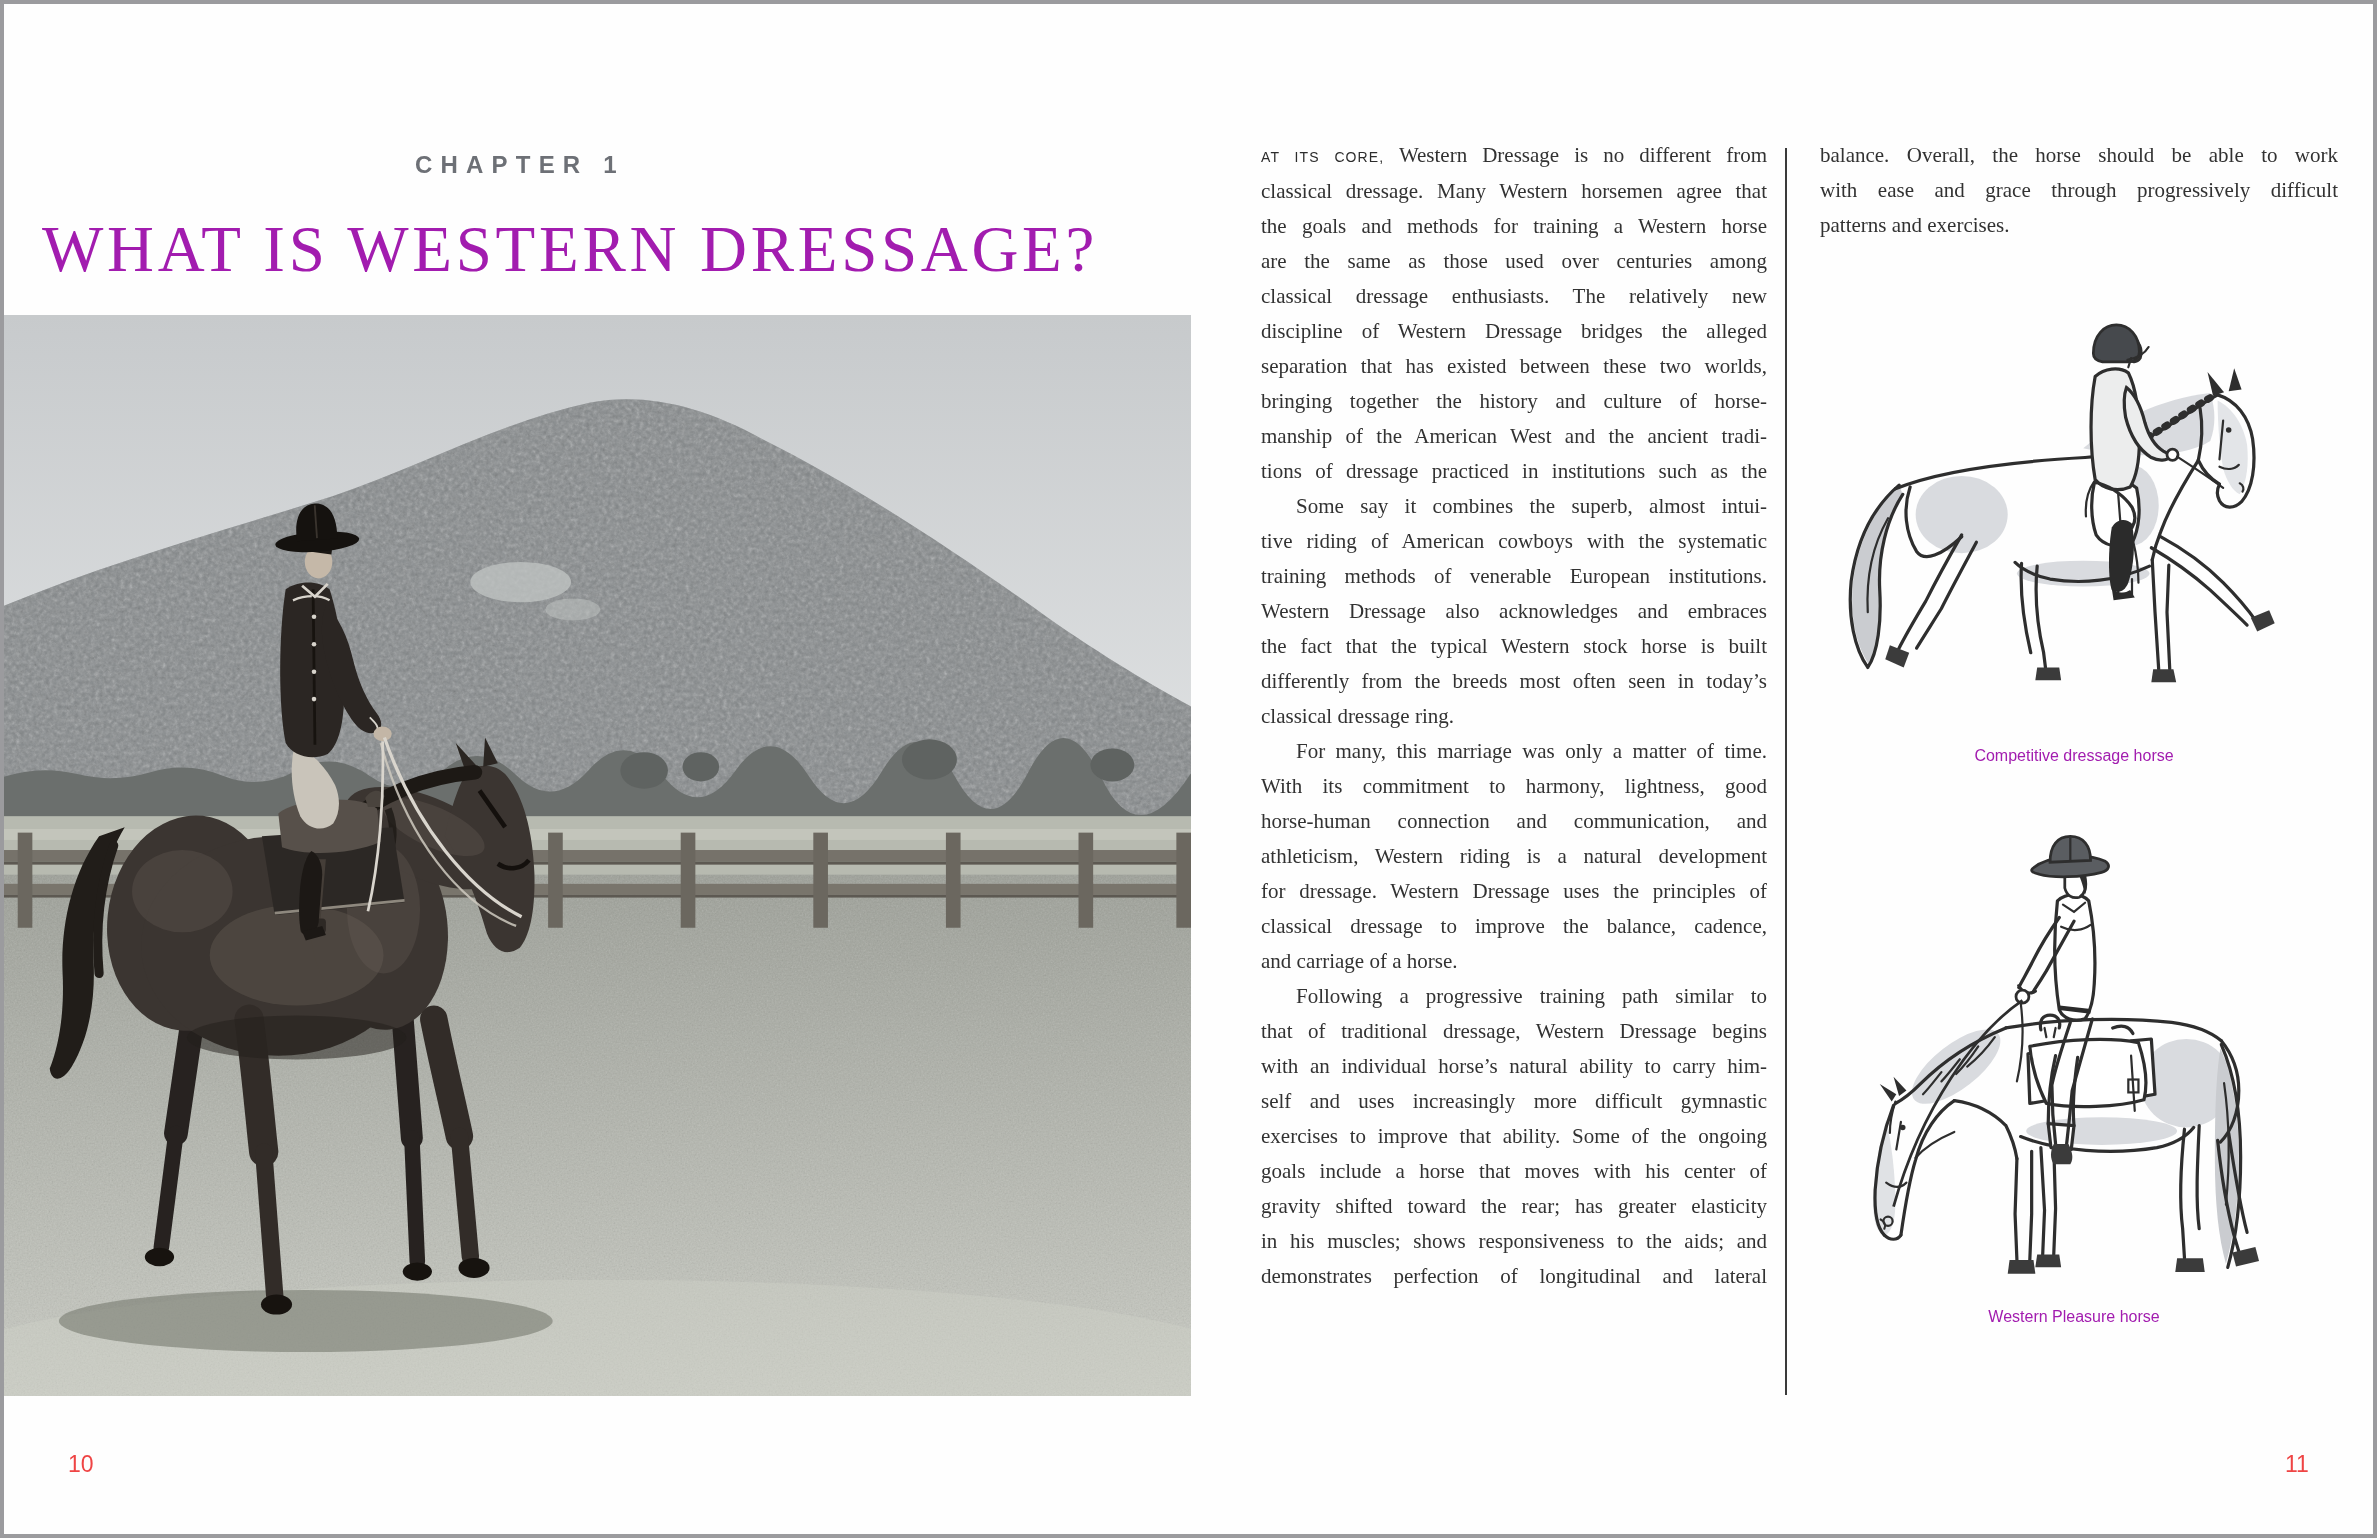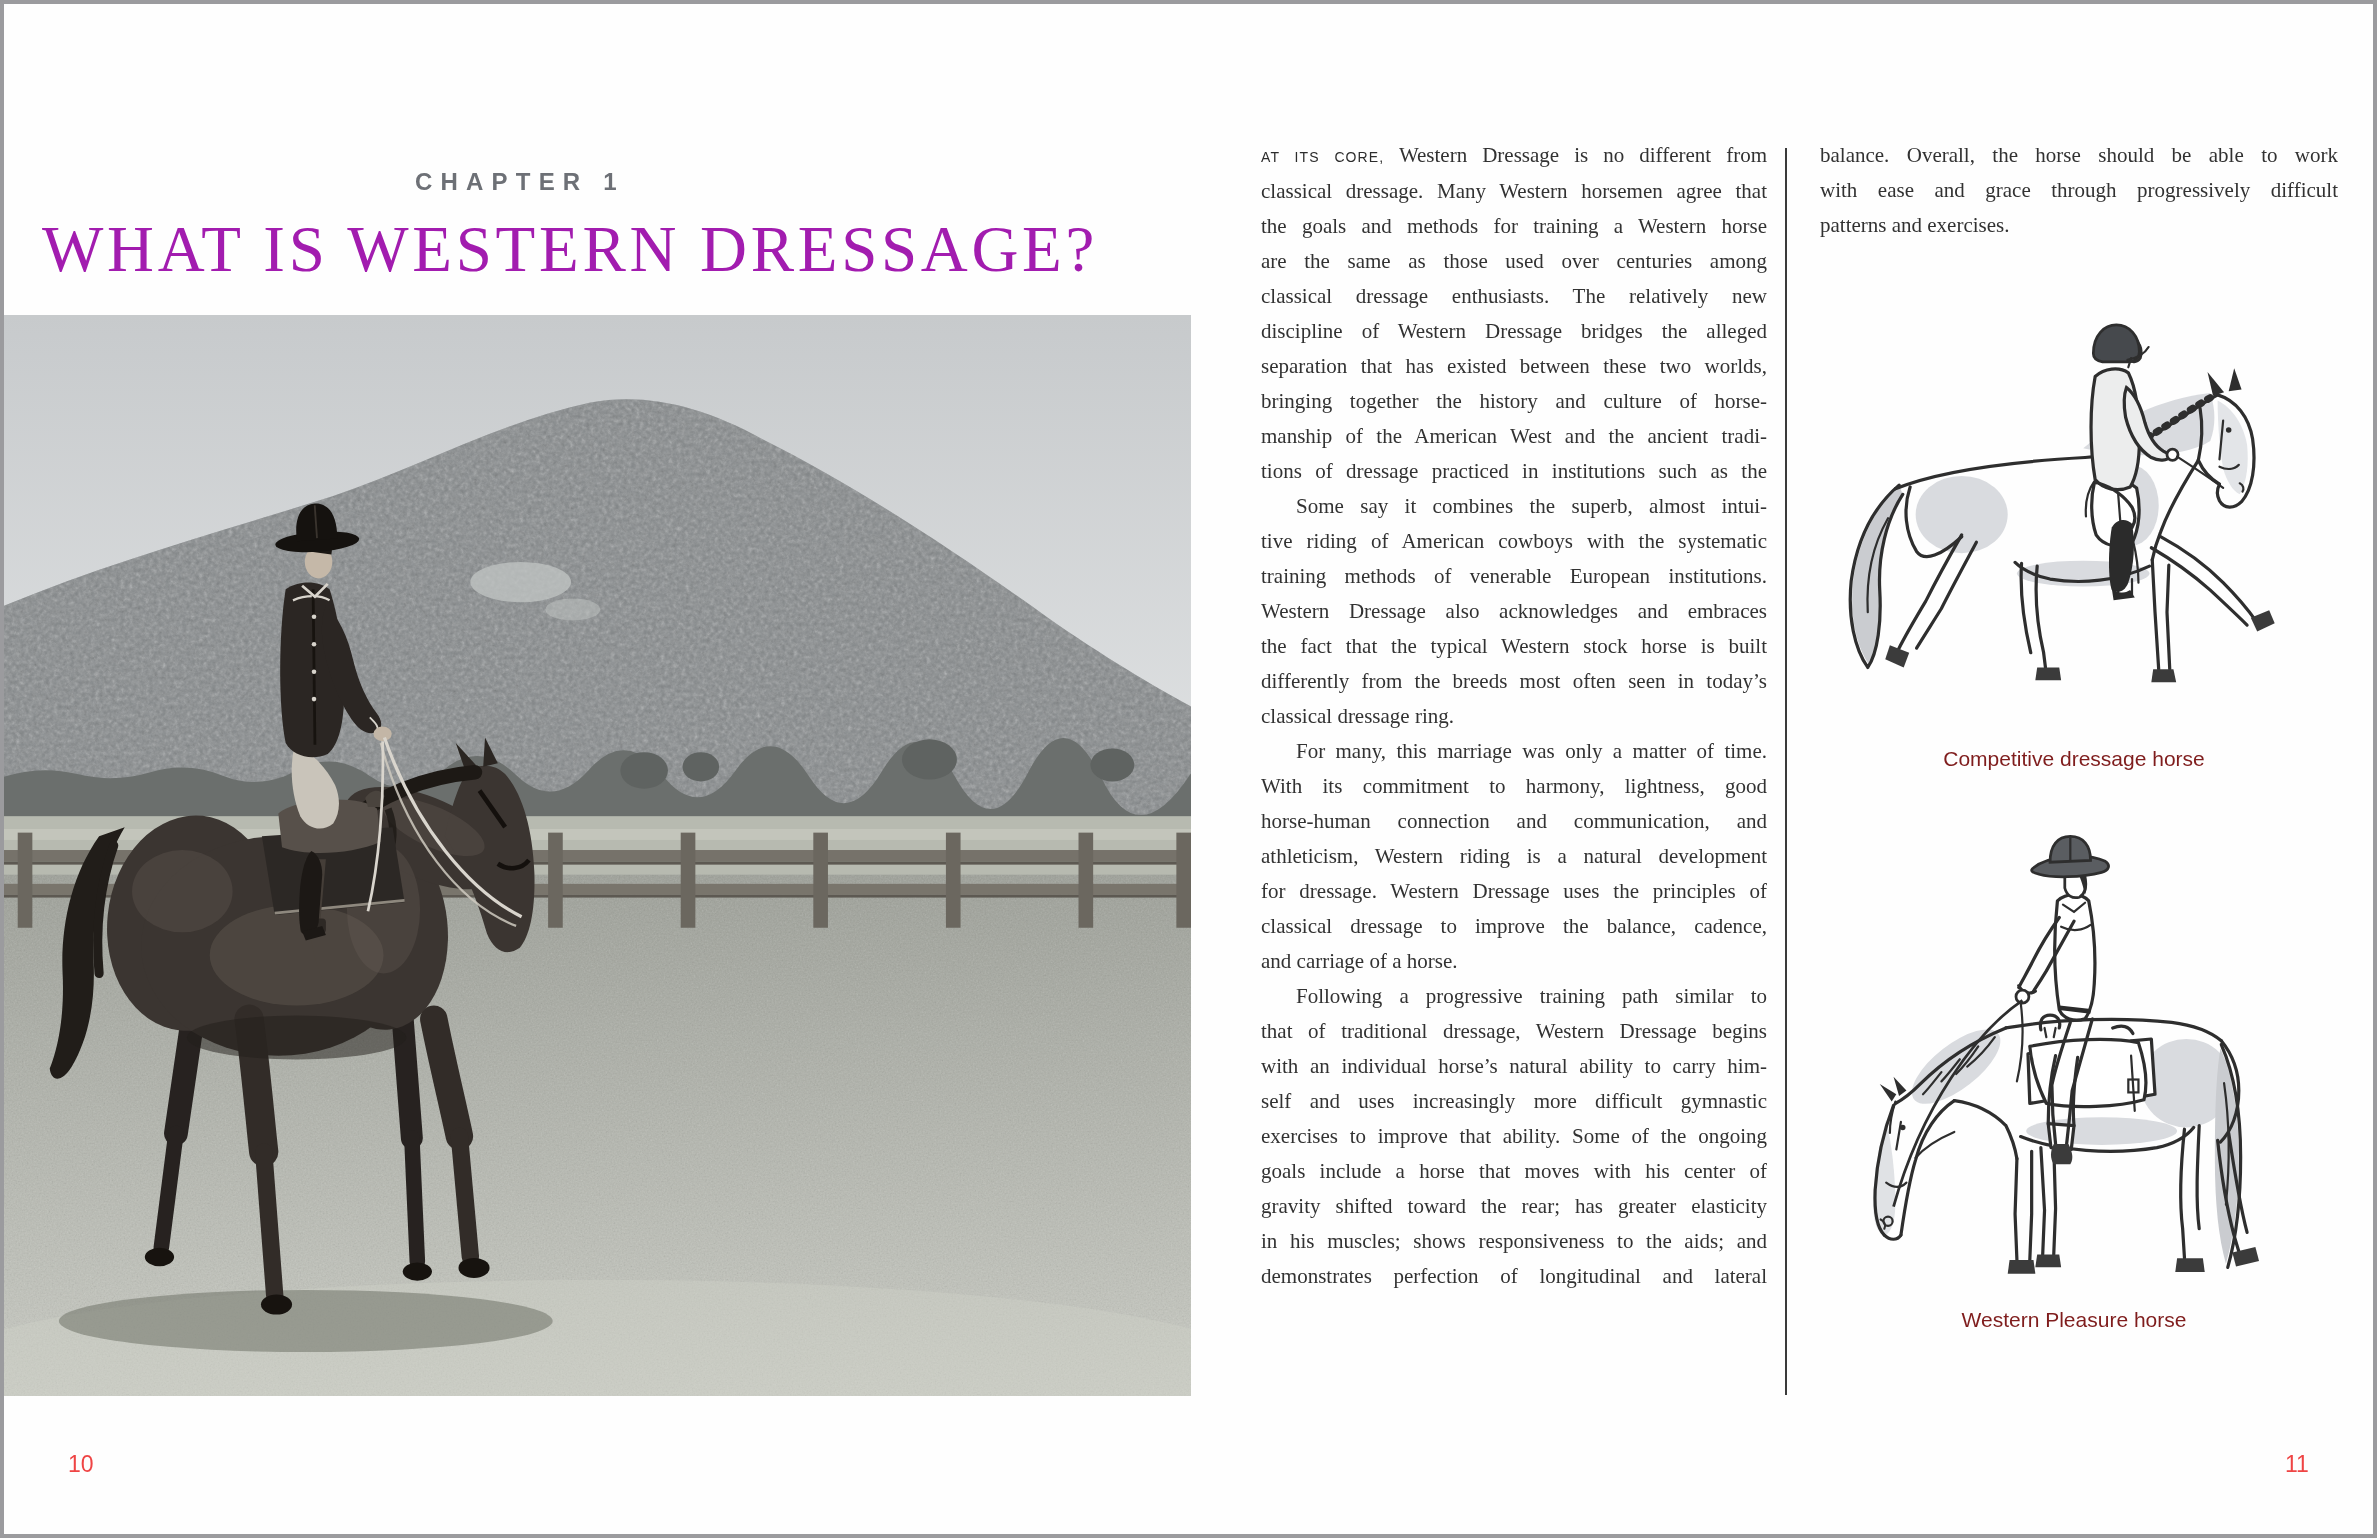--- a/index.html
+++ b/index.html
@@ -3,21 +3,21 @@
 <meta charset="utf-8">
 <style>
   html,body{margin:0;padding:0;background:#888;}
   .spread{
     position:relative;width:2377px;height:1538px;box-sizing:border-box;
     border:4.6px solid #9b9b9e;background:#fefefe;overflow:hidden;
     font-family:"Liberation Serif",serif;color:#323232;
   }
   
   .chapter-label{
-    position:absolute;left:411px;top:164px;
+    position:absolute;left:411px;top:147px;
     font-family:"Liberation Sans",sans-serif;font-size:24px;font-weight:600;
     letter-spacing:8.2px;color:#6d7076;white-space:nowrap;
   }
   .page-title{
     position:absolute;left:38px;top:208px;width:1143px;
     font-family:"Liberation Serif",serif;font-weight:normal;
     font-size:65px;letter-spacing:3.7px;color:#a21caf;white-space:nowrap;
   }
   .photo{position:absolute;left:0;top:311px;width:1187px;height:1081px;}
   .photo svg{display:block;width:100%;height:100%;}
@@ -38,21 +38,21 @@
   .lead-in{
     font-family:"Liberation Sans",sans-serif;font-size:14px;
     letter-spacing:1.1px;color:#2c2c2c;
   }
   .divider{position:absolute;left:1781px;top:144px;width:1.8px;height:1247px;background:#3a3a3a;}
   .figure{position:absolute;width:534px;}
   .figure-1{left:1803px;top:297px;}
   .figure-2{left:1803px;top:803px;}
   .figure svg{display:block;width:100%;}
   .caption{
-    font-family:"Liberation Sans",sans-serif;font-size:21px;color:#7f1d1d;
+    font-family:"Liberation Sans",sans-serif;font-size:16px;color:#a21caf;
     text-align:center;margin-top:12.8px;
   }
   
   .la{stroke:#2e2e2e;stroke-width:3.5;fill:none;stroke-linecap:round;stroke-linejoin:round;}
   .la-thin{stroke:#2e2e2e;stroke-width:2.4;fill:none;stroke-linecap:round;}
   .la-fill{fill:#3b3b3b;stroke:none;}
   .la-shade{fill:#d9dbdf;stroke:none;}
   .la-white{fill:#ffffff;stroke:#2e2e2e;stroke-width:3.5;stroke-linejoin:round;}
 </style>
 </head>

